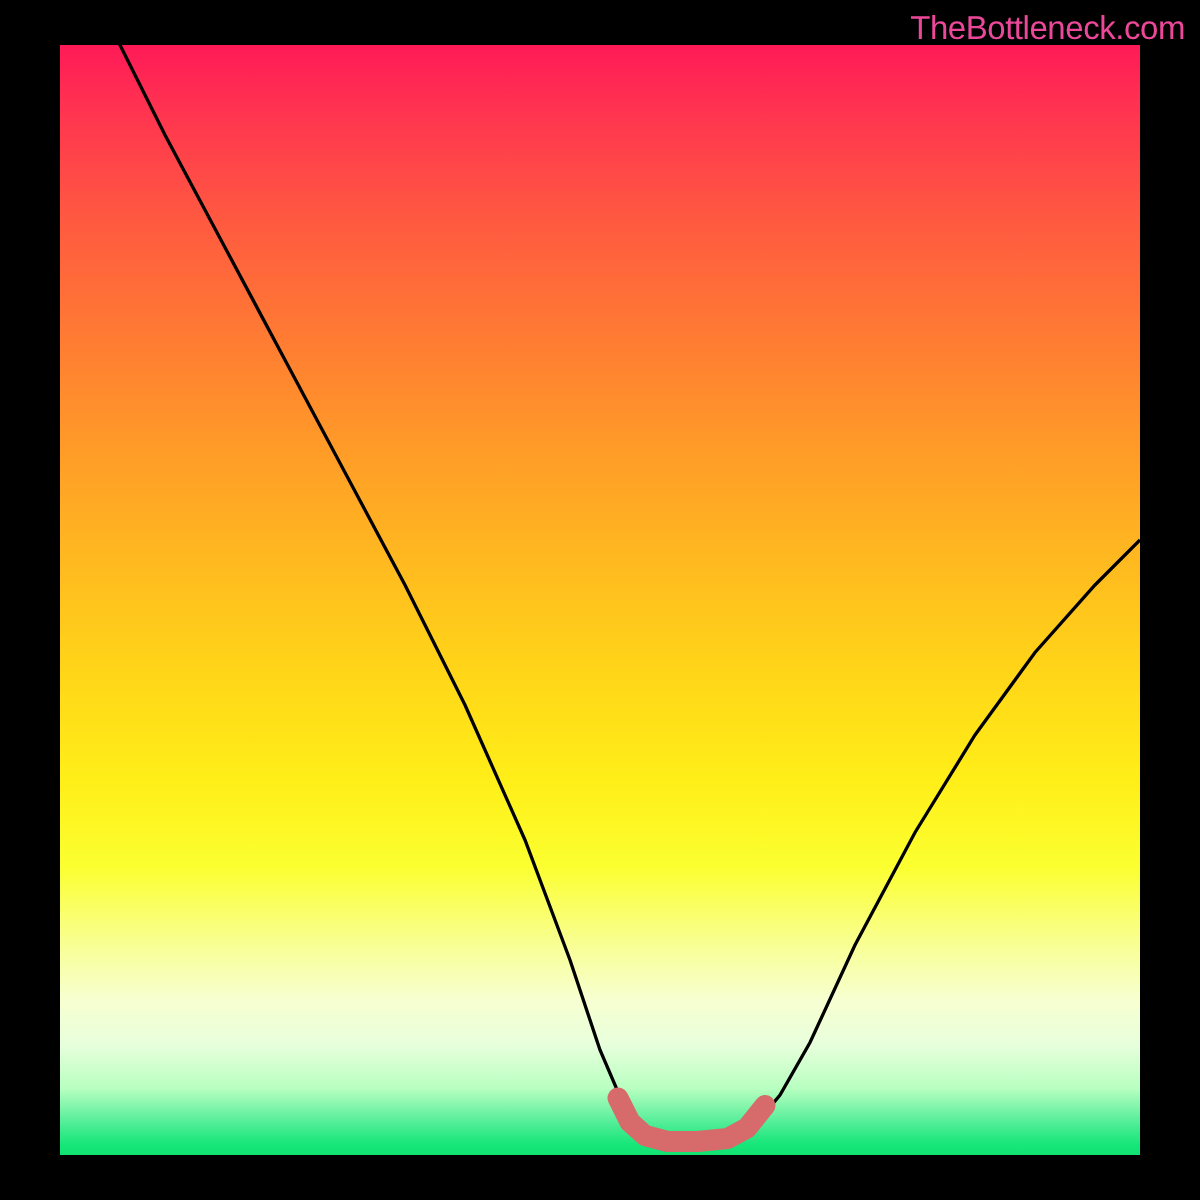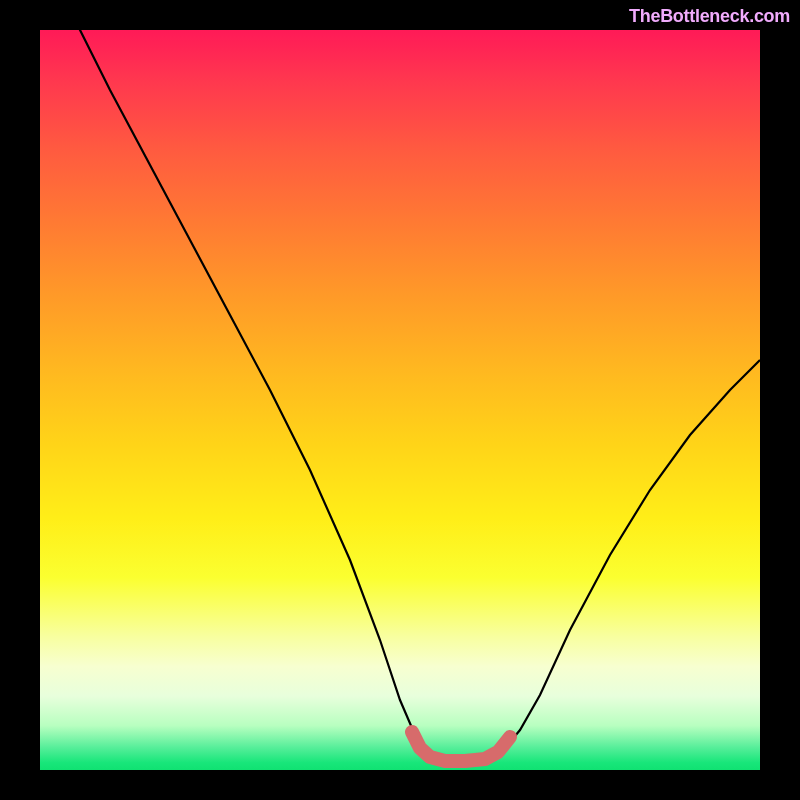--- a/index.html
+++ b/index.html
@@ -47,23 +47,23 @@
       #b8ffc0 94%,
       #55ee99 97%,
       #18e67a 99%,
       #10e272 100%
     );
   }
   .watermark {
     position: absolute;
     top: 6px;
     right: 10px;
-    color: #f0abfc;
-    font-size: 18px;
-    font-weight: 700;
+    color: #ec4899;
+    font-size: 22px;
+    font-weight: 400;
     letter-spacing: -0.3px;
     user-select: none;
   }
   svg.curve {
     position: absolute;
     inset: 0;
   }
   .v-curve {
     fill: none;
     stroke: #000;

